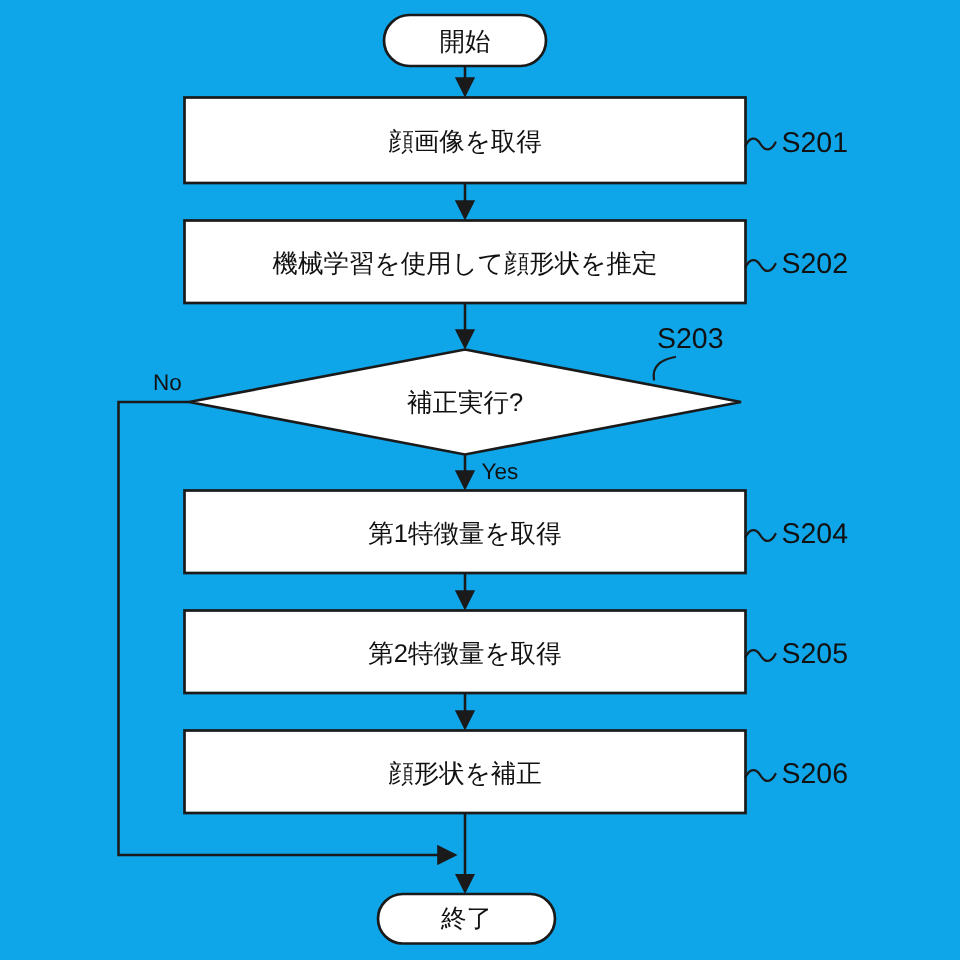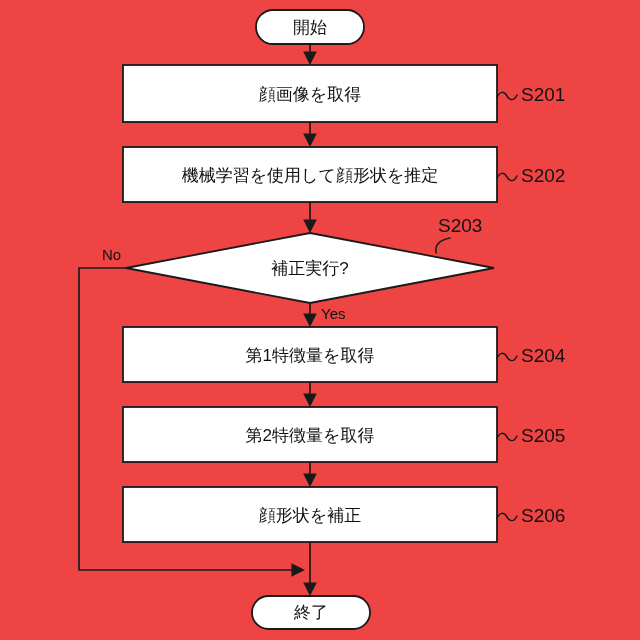--- a/index.html
+++ b/index.html
@@ -7,21 +7,21 @@
     padding: 0;
     background: #ffffff;
     width: 640px;
     height: 640px;
     overflow: hidden;
   }
   .canvas {
     position: relative;
     width: 640px;
     height: 640px;
-    background: #ef4444;
+    background: #0ea5e9;
   }
   svg {
     display: block;
   }
   .node-shape {
     fill: #ffffff;
     stroke: #1a1a1a;
     stroke-width: 1.8;
   }
   .flow-line {

